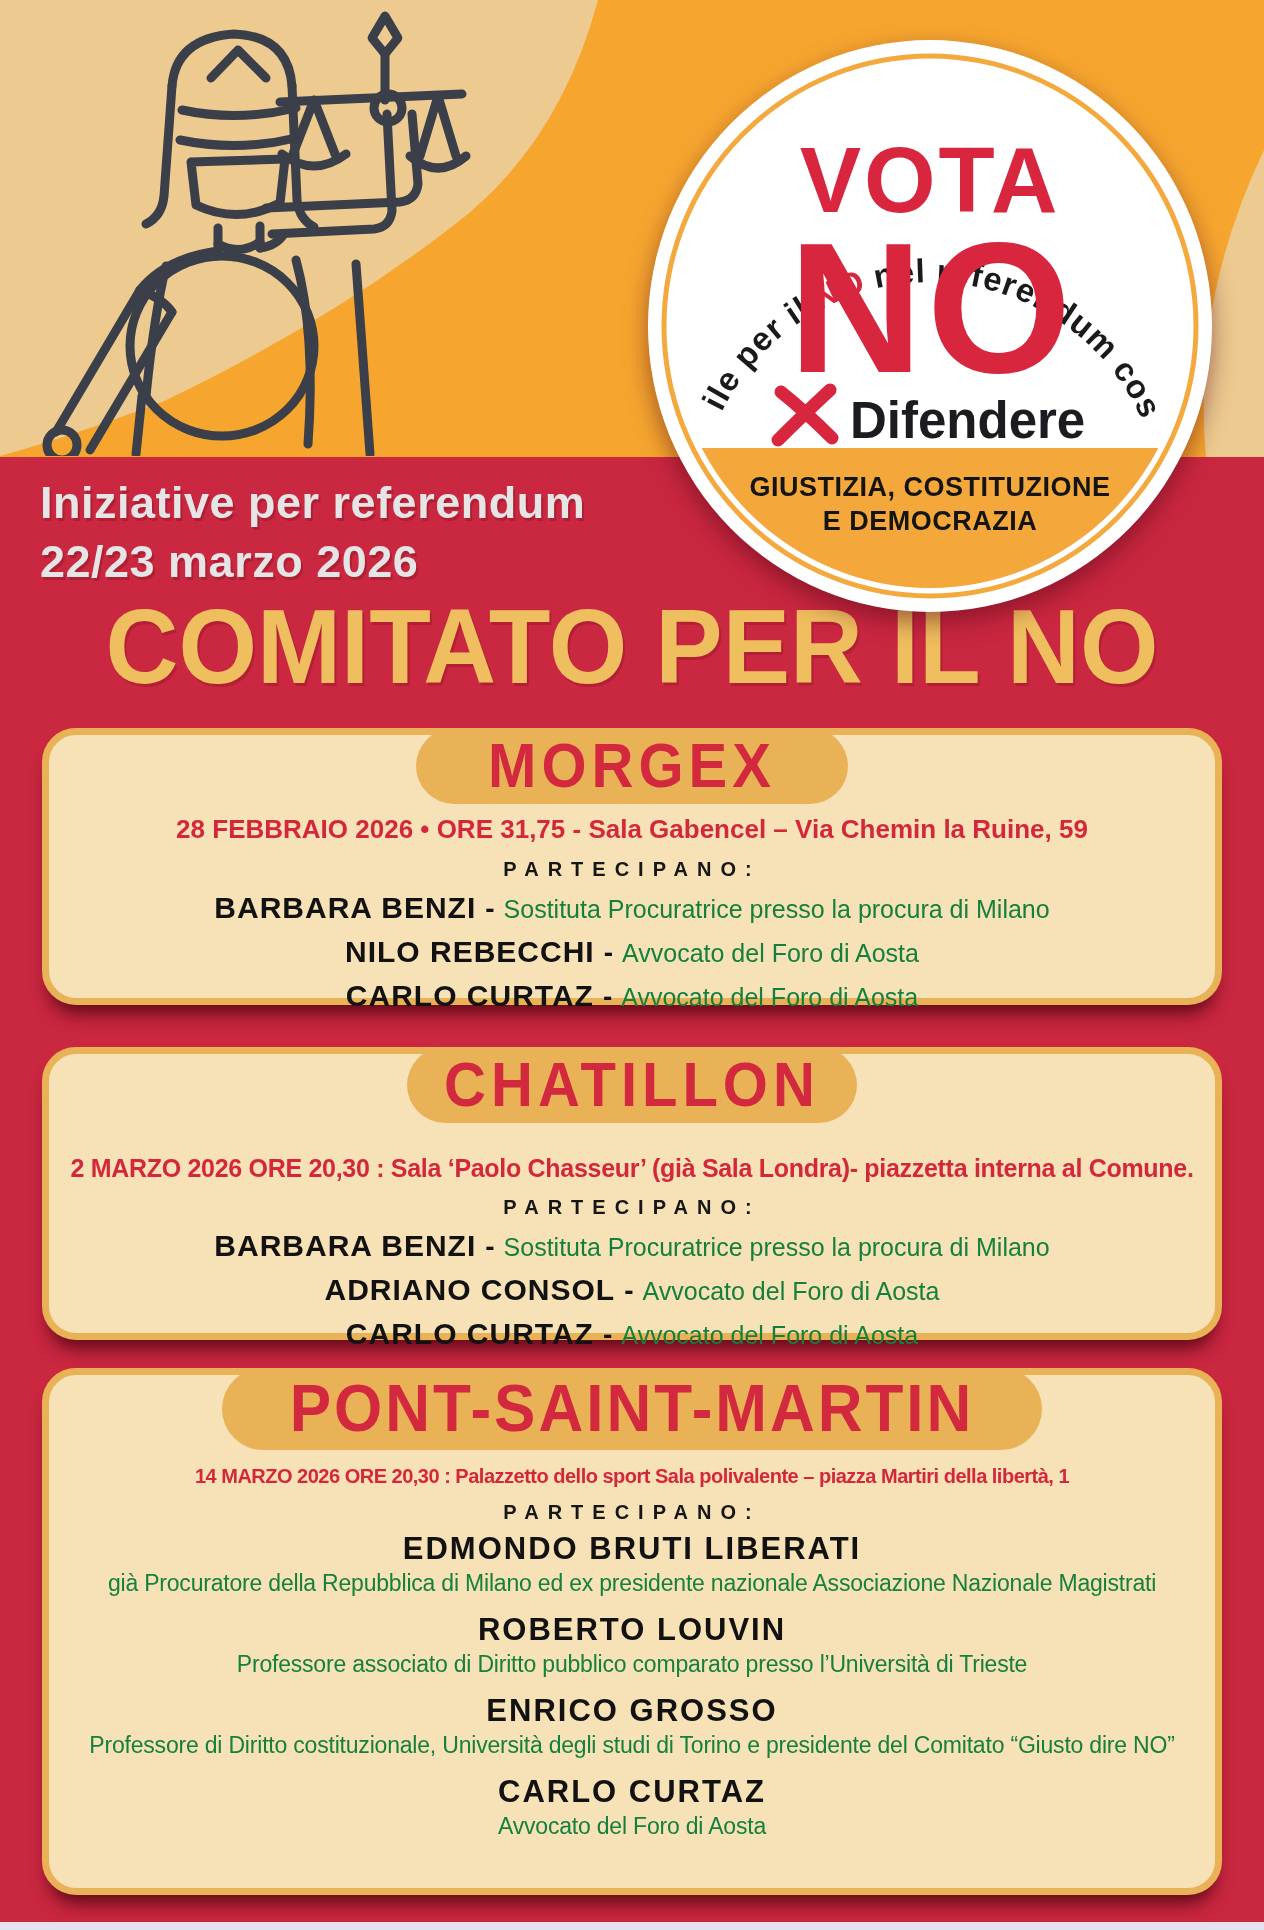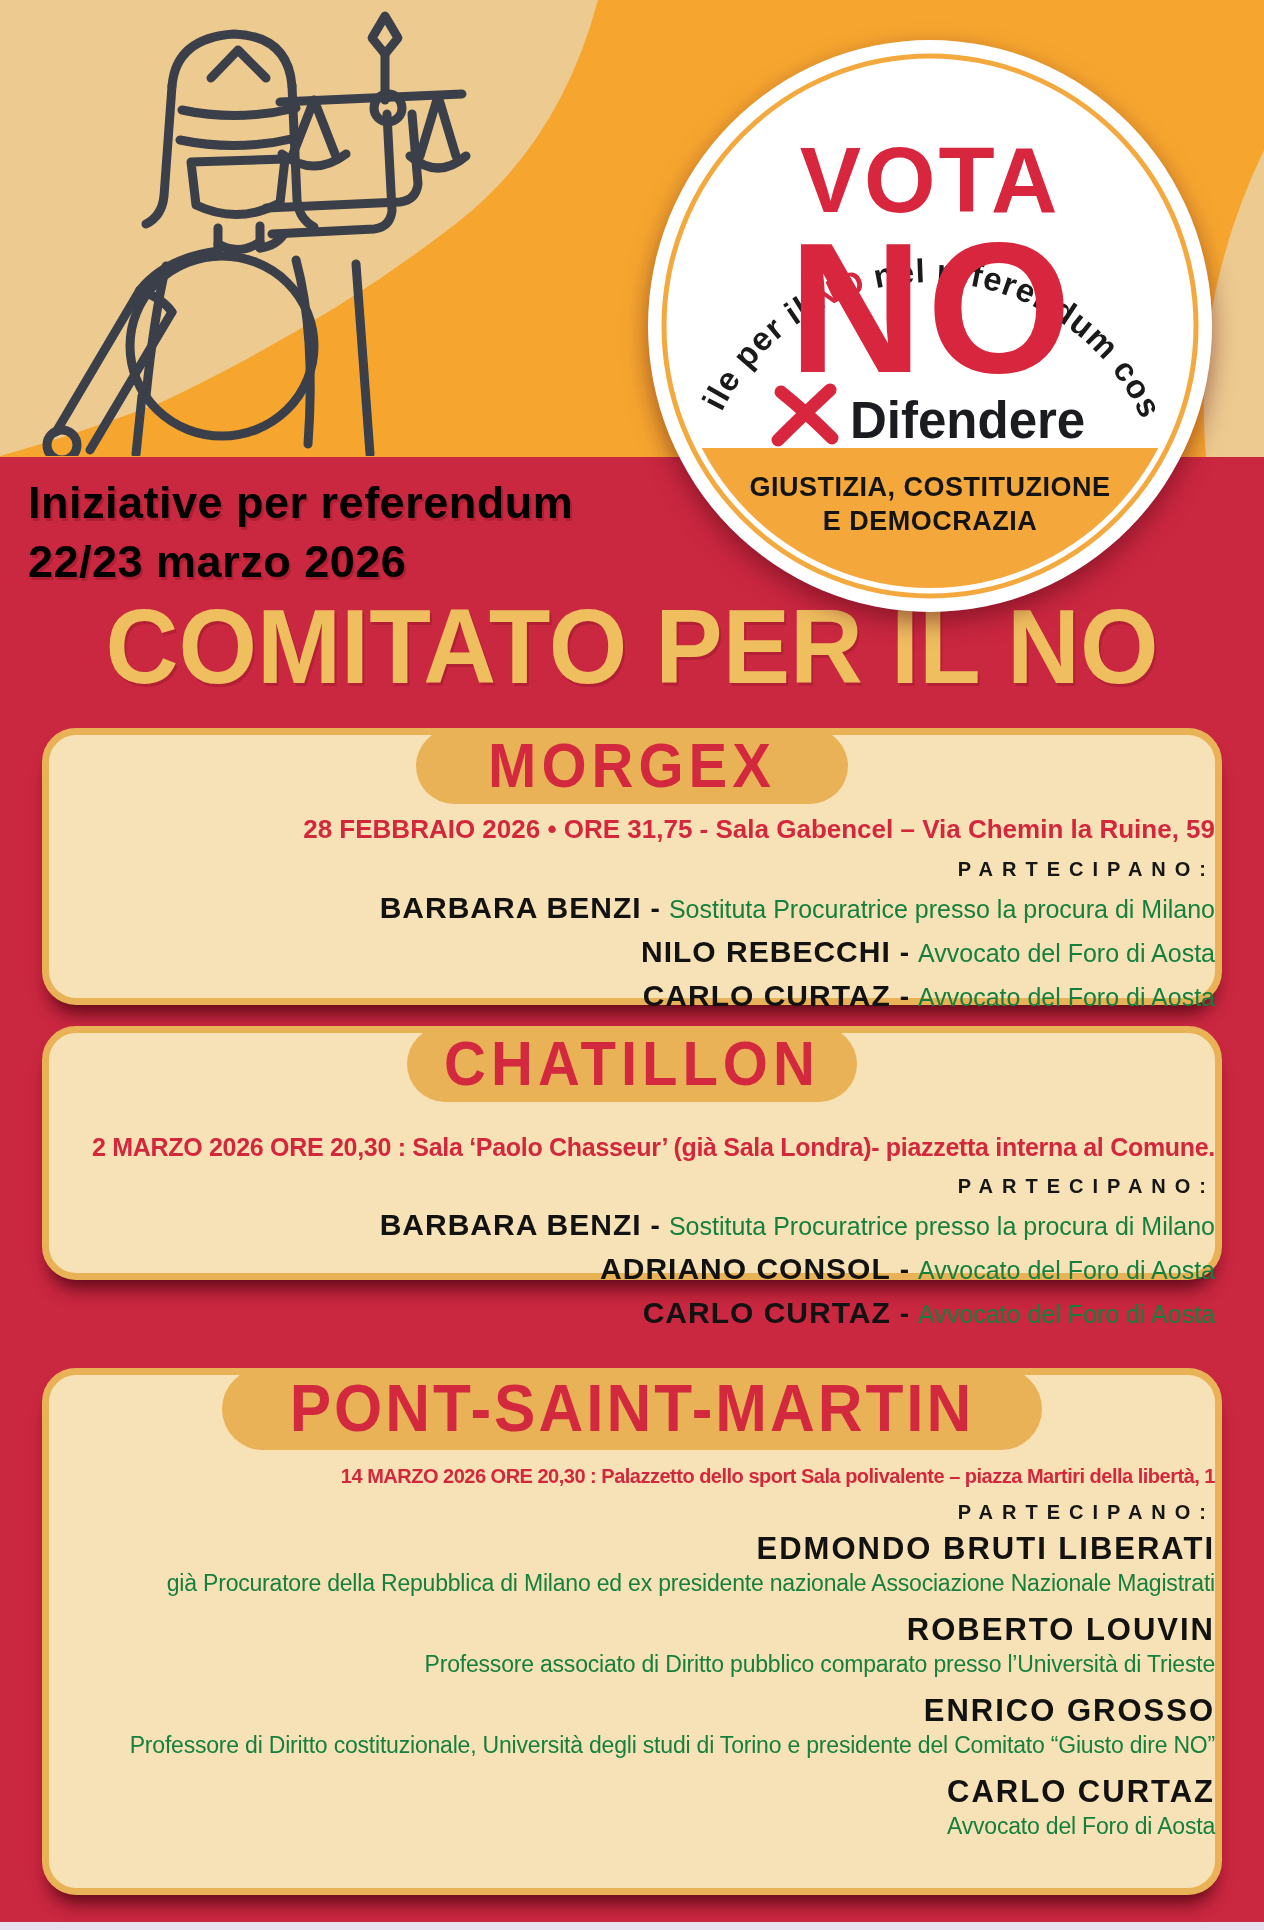--- a/index.html
+++ b/index.html
@@ -11,39 +11,39 @@
     position:absolute; left:0; top:0; width:1264px; height:457px;
     background:#F6A62F; overflow:hidden;
   }
   .blobs, .justice-svg { position:absolute; left:0; top:0; }
   .justice-svg { left:14px; top:4px; }
   .badge-svg {
     position:absolute; left:648px; top:40px; width:565px; height:572px;
     z-index:6; filter:drop-shadow(0 10px 12px rgba(82,6,18,0.5));
   }
   .subtitle {
-    position:absolute; left:28px; top:474px; z-index:2;
-    font-size:45px; font-weight:bold; color:#000000; line-height:1.3;
+    position:absolute; left:40px; top:474px; z-index:2;
+    font-size:45px; font-weight:bold; color:#e5e5e5; line-height:1.3;
     letter-spacing:0.5px; text-shadow:2px 3px 0 rgba(125,18,32,0.35);
   }
   .main-title {
     position:absolute; left:0; top:594px; width:1264px; z-index:2;
     text-align:center; font-size:101px; font-weight:bold; color:#EFBE5F;
     line-height:1; white-space:nowrap; letter-spacing:0px;
     transform:scaleY(1.05); transform-origin:top center;
     text-shadow:2px 3px 0 rgba(125,18,32,0.3);
   }
   .event-box {
     position:absolute; left:42px; width:1180px; box-sizing:border-box;
     background:#F7E1B6; border:7px solid #E9B257; border-radius:34px;
     box-shadow:0 16px 18px -8px rgba(80,5,18,0.9);
-    text-align:right; z-index:3;
+    text-align:center; z-index:3;
   }
   #box1 { top:728px;  height:277px; padding-top:80px; }
-  #box2 { top:1026px; height:254px; padding-top:100px; }
+  #box2 { top:1047px; height:293px; padding-top:100px; }
   #box3 { top:1368px; height:527px; padding-top:90px; }
   .city-pill {
     position:absolute; top:-7px; left:50%; transform:translateX(-50%);
     background:#E9B257; border-radius:46px;
     display:flex; align-items:center; justify-content:center;
   }
   #box1 .city-pill { width:432px; height:76px; }
   #box2 .city-pill { width:450px; height:76px; }
   #box3 .city-pill { width:820px; height:82px; }
   .city-name {

